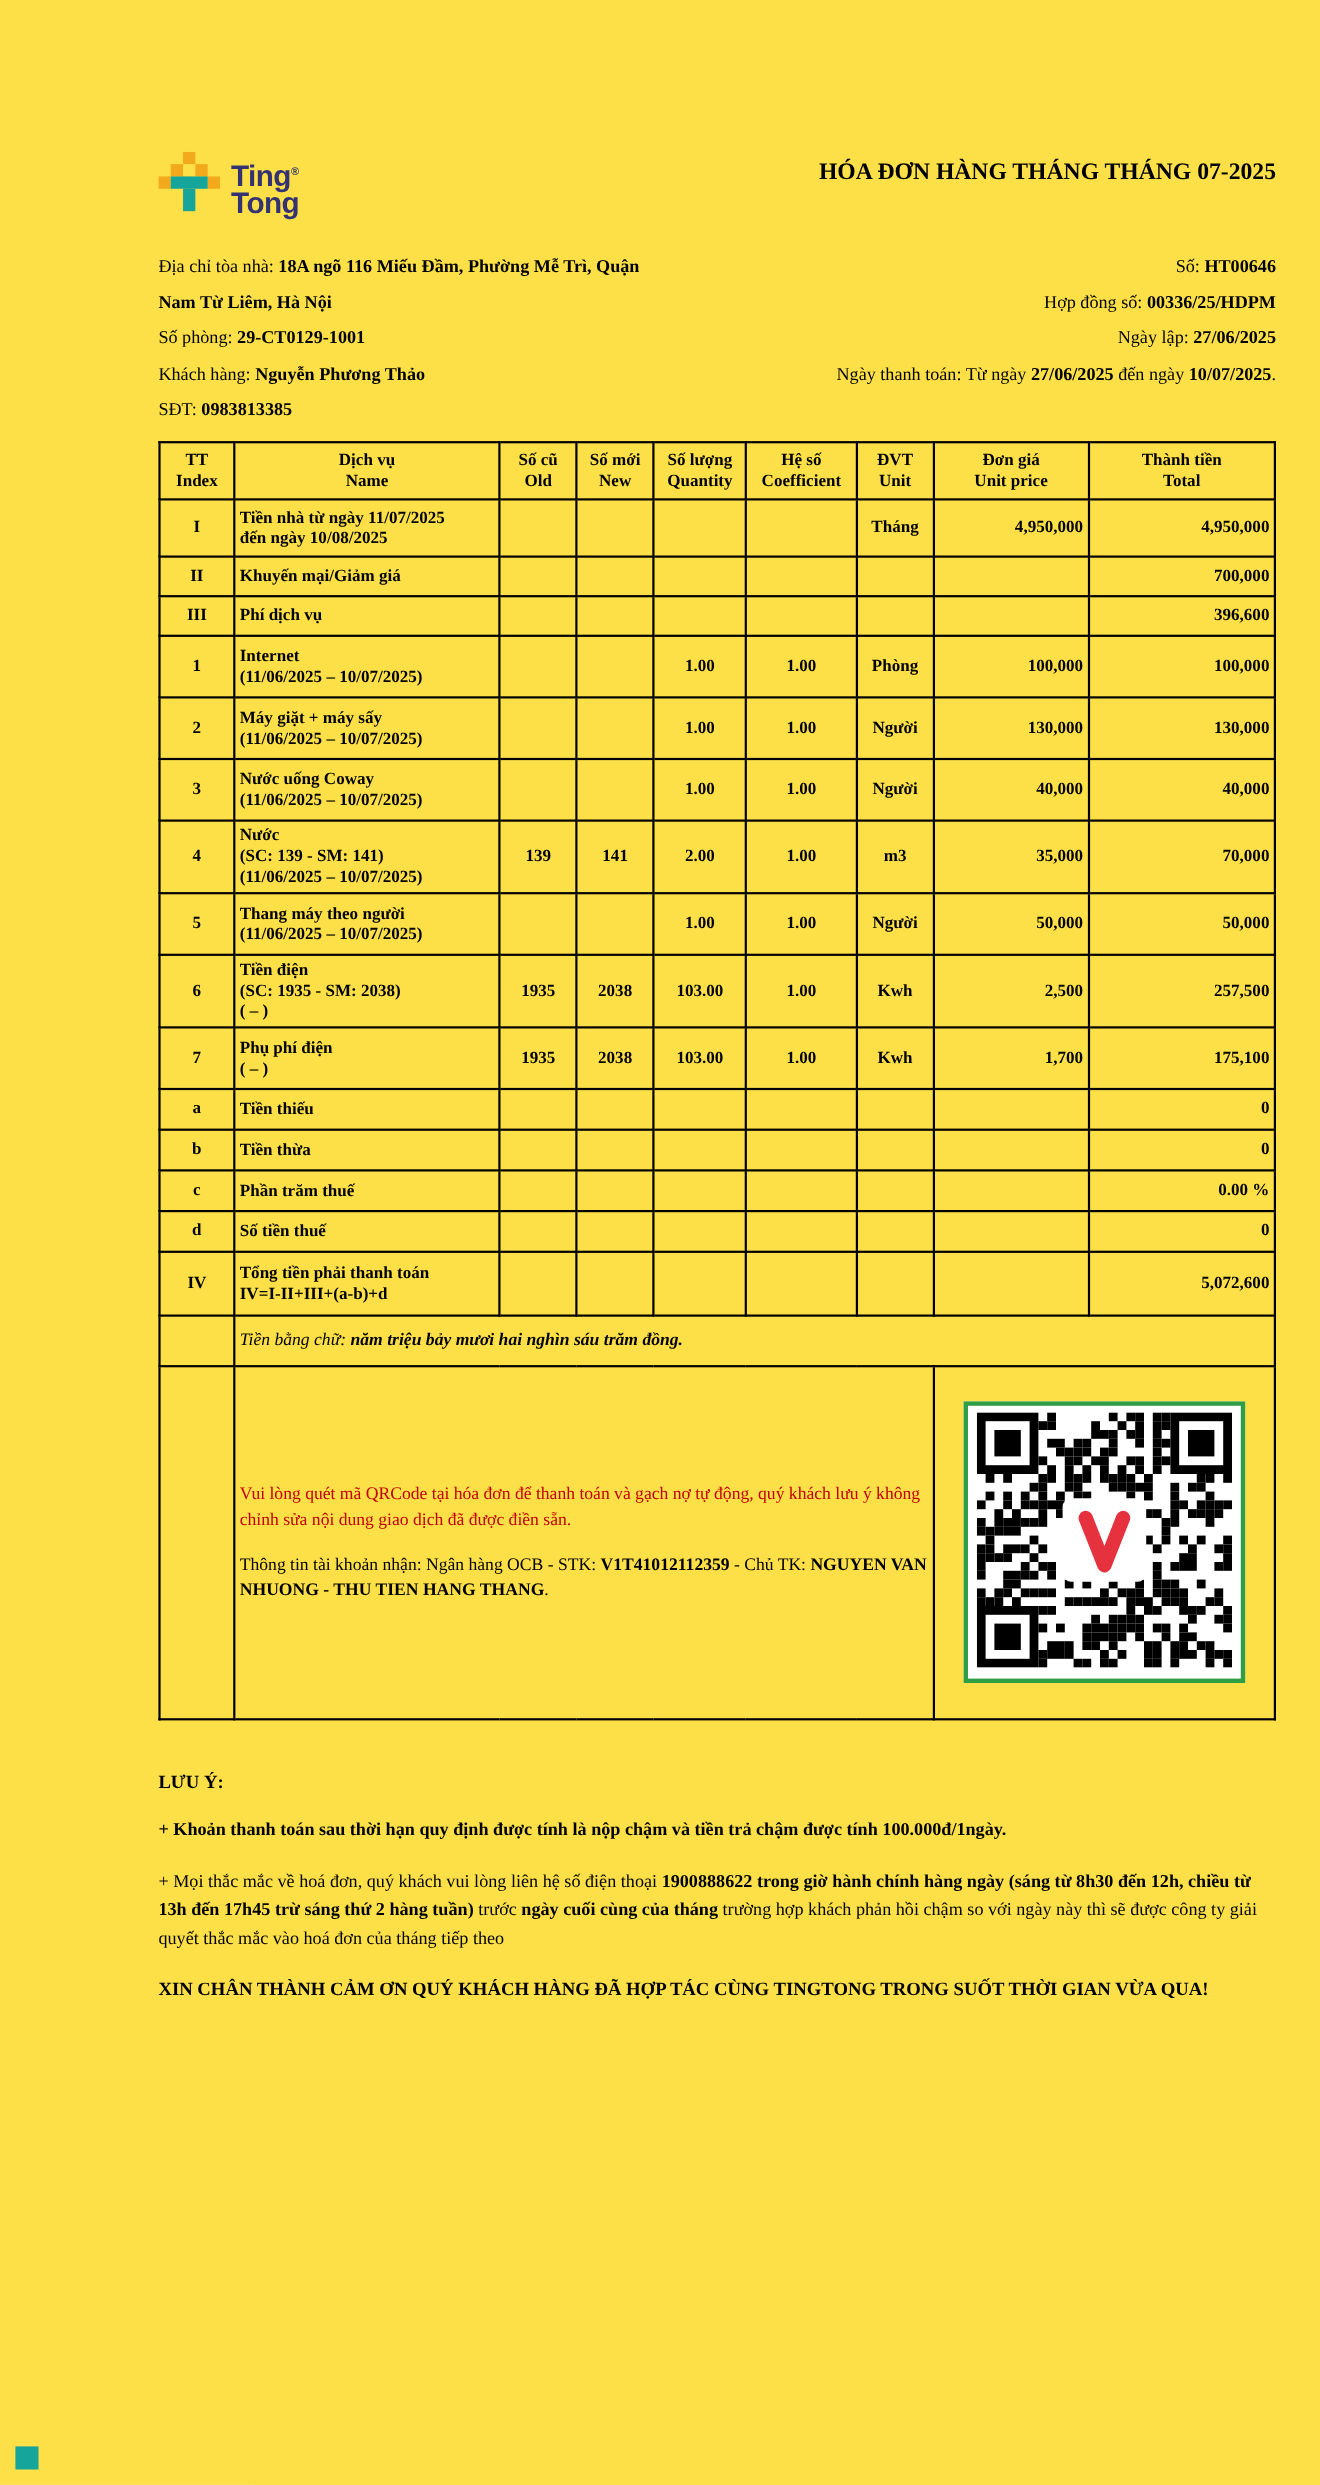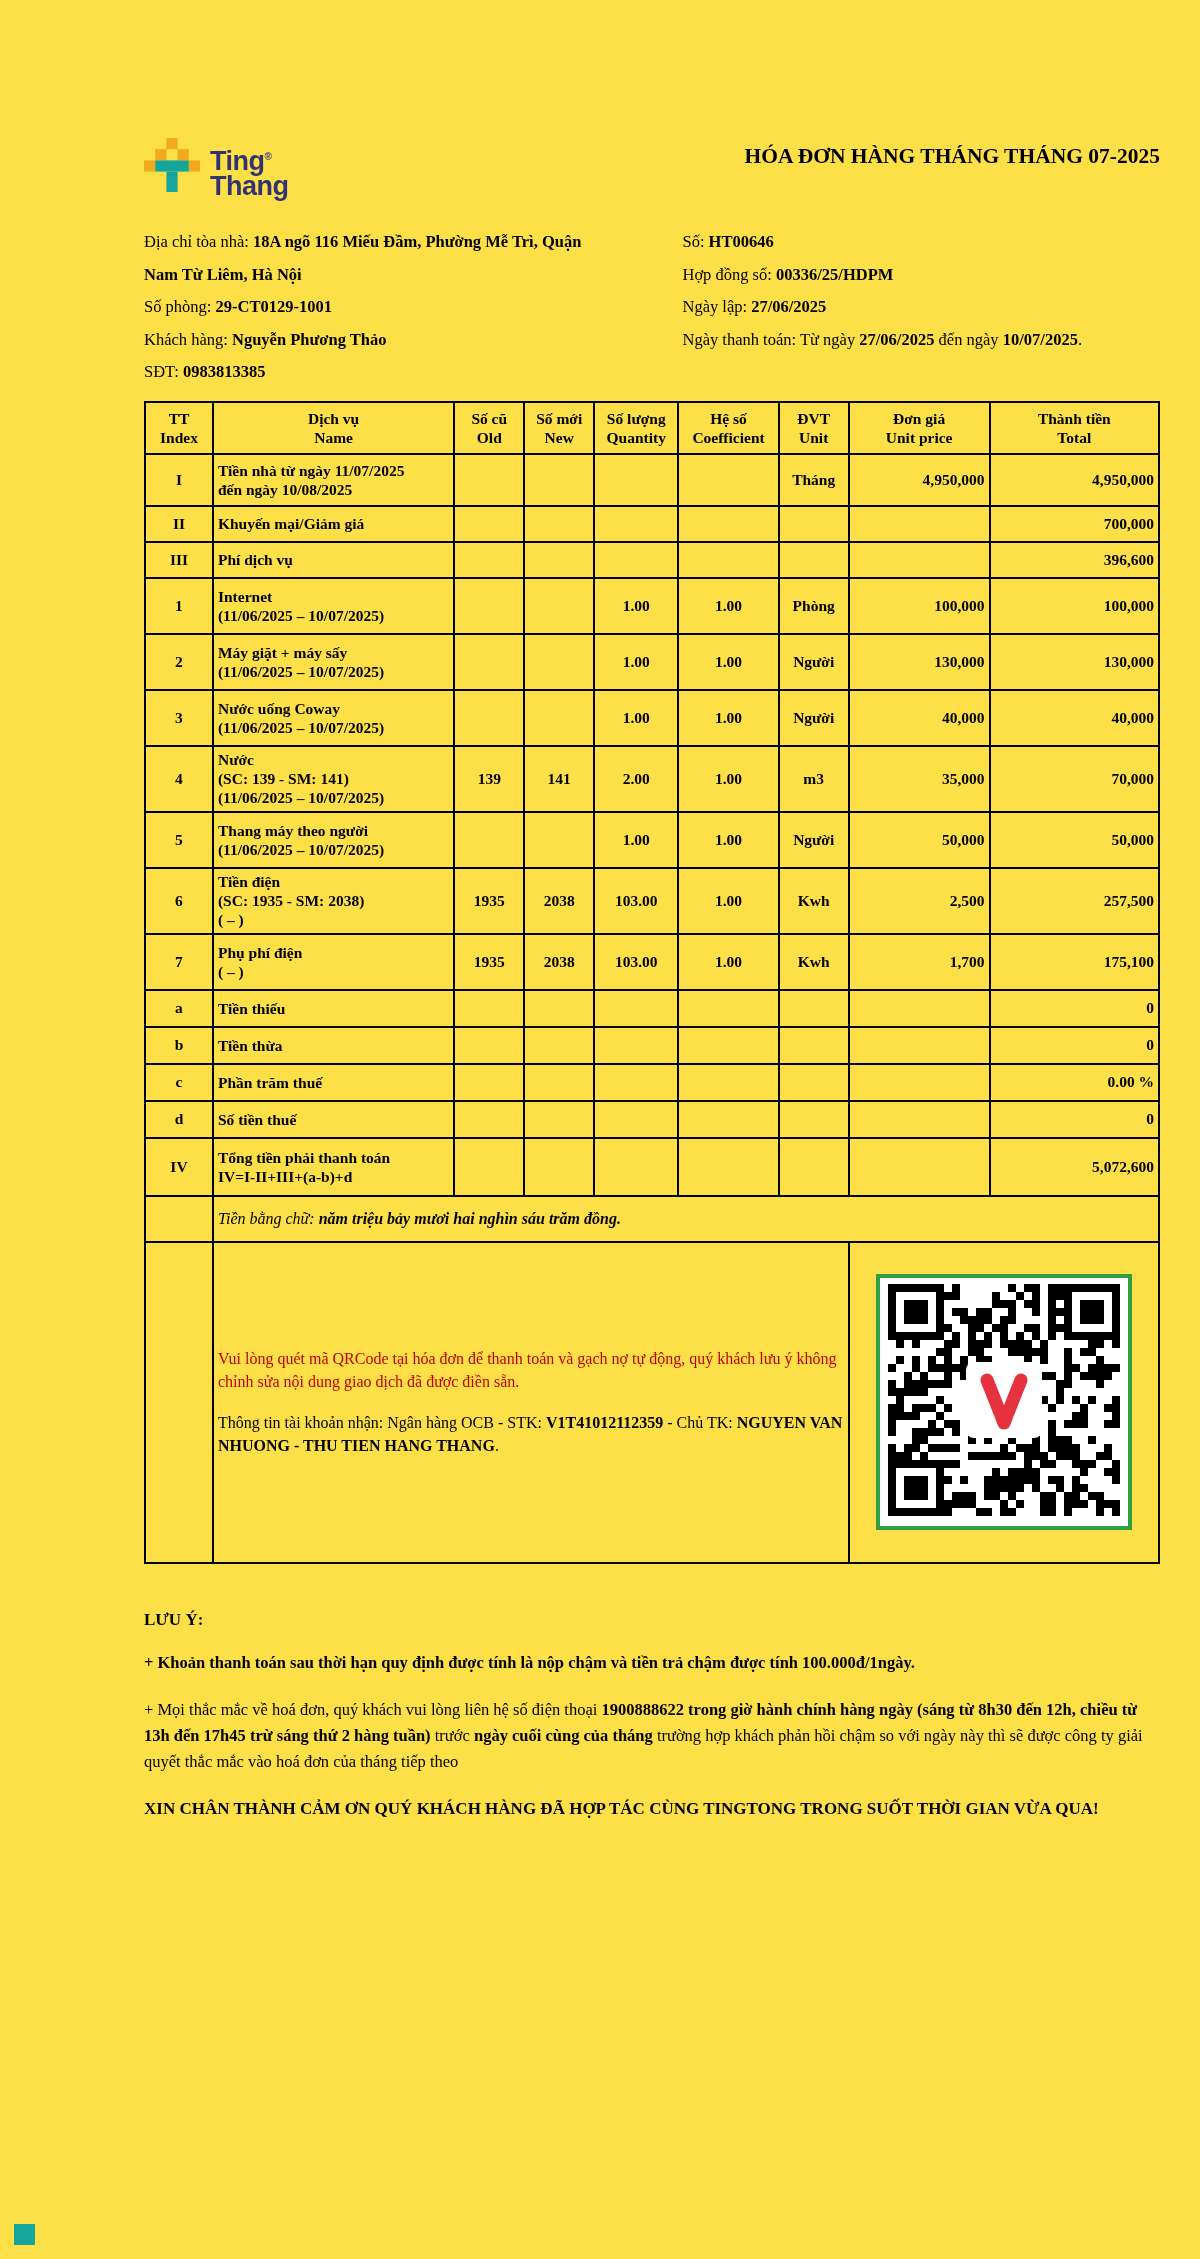--- a/index.html
+++ b/index.html
@@ -20,21 +20,21 @@
   
   .header{display:flex;justify-content:space-between;align-items:flex-start;height:66px;}
   .logo{display:flex;align-items:flex-start;gap:10px;}
   .logo-text{font-family:"Liberation Sans", sans-serif;font-weight:bold;font-size:27px;line-height:25px;letter-spacing:-0.5px;margin-top:6px;}
   .logo-text sup{font-size:10px;vertical-align:super;}
   .title{width:430px;text-align:right;font-size:21.5px;font-weight:bold;line-height:29px;margin-top:4px;}
 
   
   .info{display:flex;margin-top:22px;font-size:16.5px;}
   .info-left{width:53%;}
-  .info-right{width:47%;}
+  .info-right{width:47%;text-align:right;}
   .iline{line-height:32.5px;white-space:nowrap;}
 
   
   table.inv{width:100%;border-collapse:collapse;margin-top:12px;font-size:15.5px;font-weight:bold;table-layout:fixed;padding-left:27px;}
   table.inv th,table.inv td{border:2px solid #000;padding:2px 4px;vertical-align:middle;}
   table.inv th{height:46px;text-align:center;line-height:19px;font-size:15.5px;}
   td.c-tt{text-align:center;}
   td.c-name{text-align:left;padding-left:10px;line-height:19px;white-space:pre-line;}
   td.c-num{text-align:center;}
   td.c-price{text-align:right;padding-right:14px;}
@@ -71,21 +71,21 @@
           <rect x="11" y="11" width="11" height="11" fill="#F2A91C"></rect>
           <rect x="33" y="11" width="11" height="11" fill="#F2A91C"></rect>
           <rect x="0" y="22" width="11" height="11" fill="#F2A91C"></rect>
           <rect x="44" y="22" width="11" height="11" fill="#F2A91C"></rect>
           <rect x="11" y="22" width="33" height="11" fill="#16A59B"></rect>
           <rect x="22" y="33" width="11" height="20" fill="#16A59B"></rect>
         </svg>
       </span>
       <div class="logo-text" style="color:#333273">
         <span>Ting</span><sup>®</sup><br>
-        <span>Thang</span>
+        <span>Tong</span>
       </div>
     </div>
     <div class="title">HÓA ĐƠN HÀNG THÁNG THÁNG 07-2025</div>
   </div>
 
   <div class="info">
     <div class="info-left" id="info-left">
         <div class="iline"><span>Địa chỉ tòa nhà: </span><span class="b">18A ngõ 116 Miếu Đầm, Phường Mễ Trì, Quận</span></div>
         <div class="iline"><span class="b">Nam Từ Liêm, Hà Nội</span></div>
         <div class="iline"><span>Số phòng: </span><span class="b">29-CT0129-1001</span></div>

